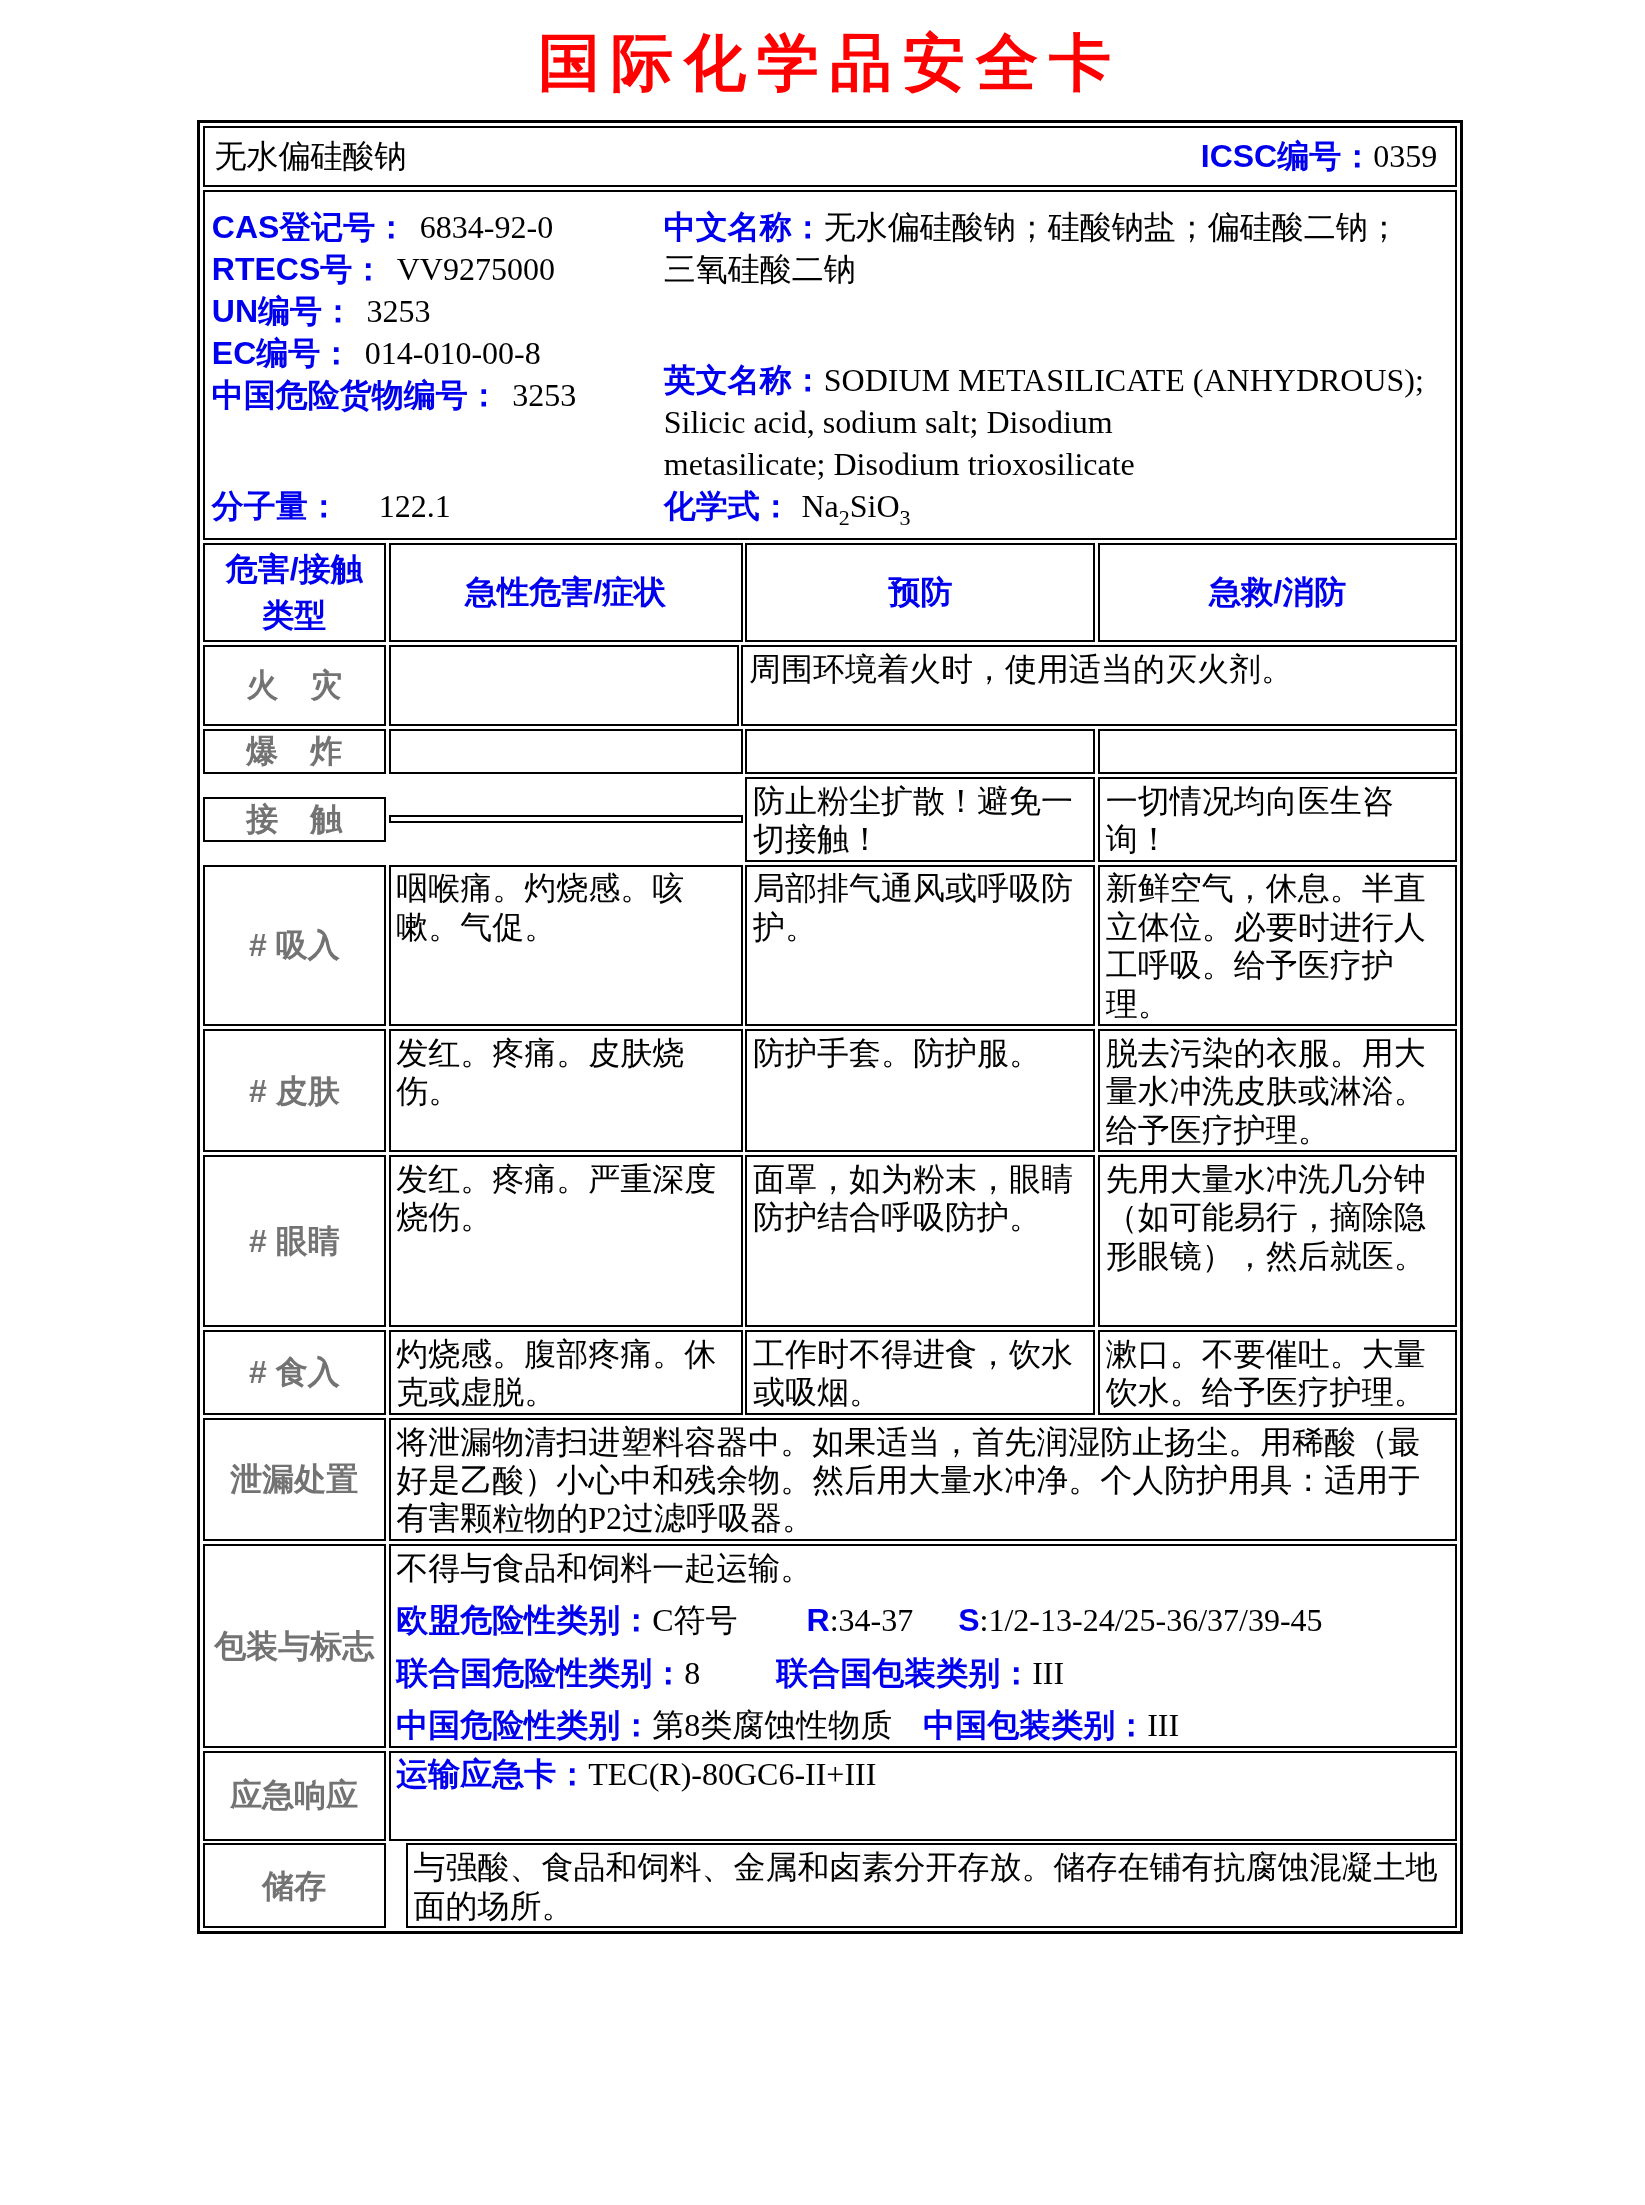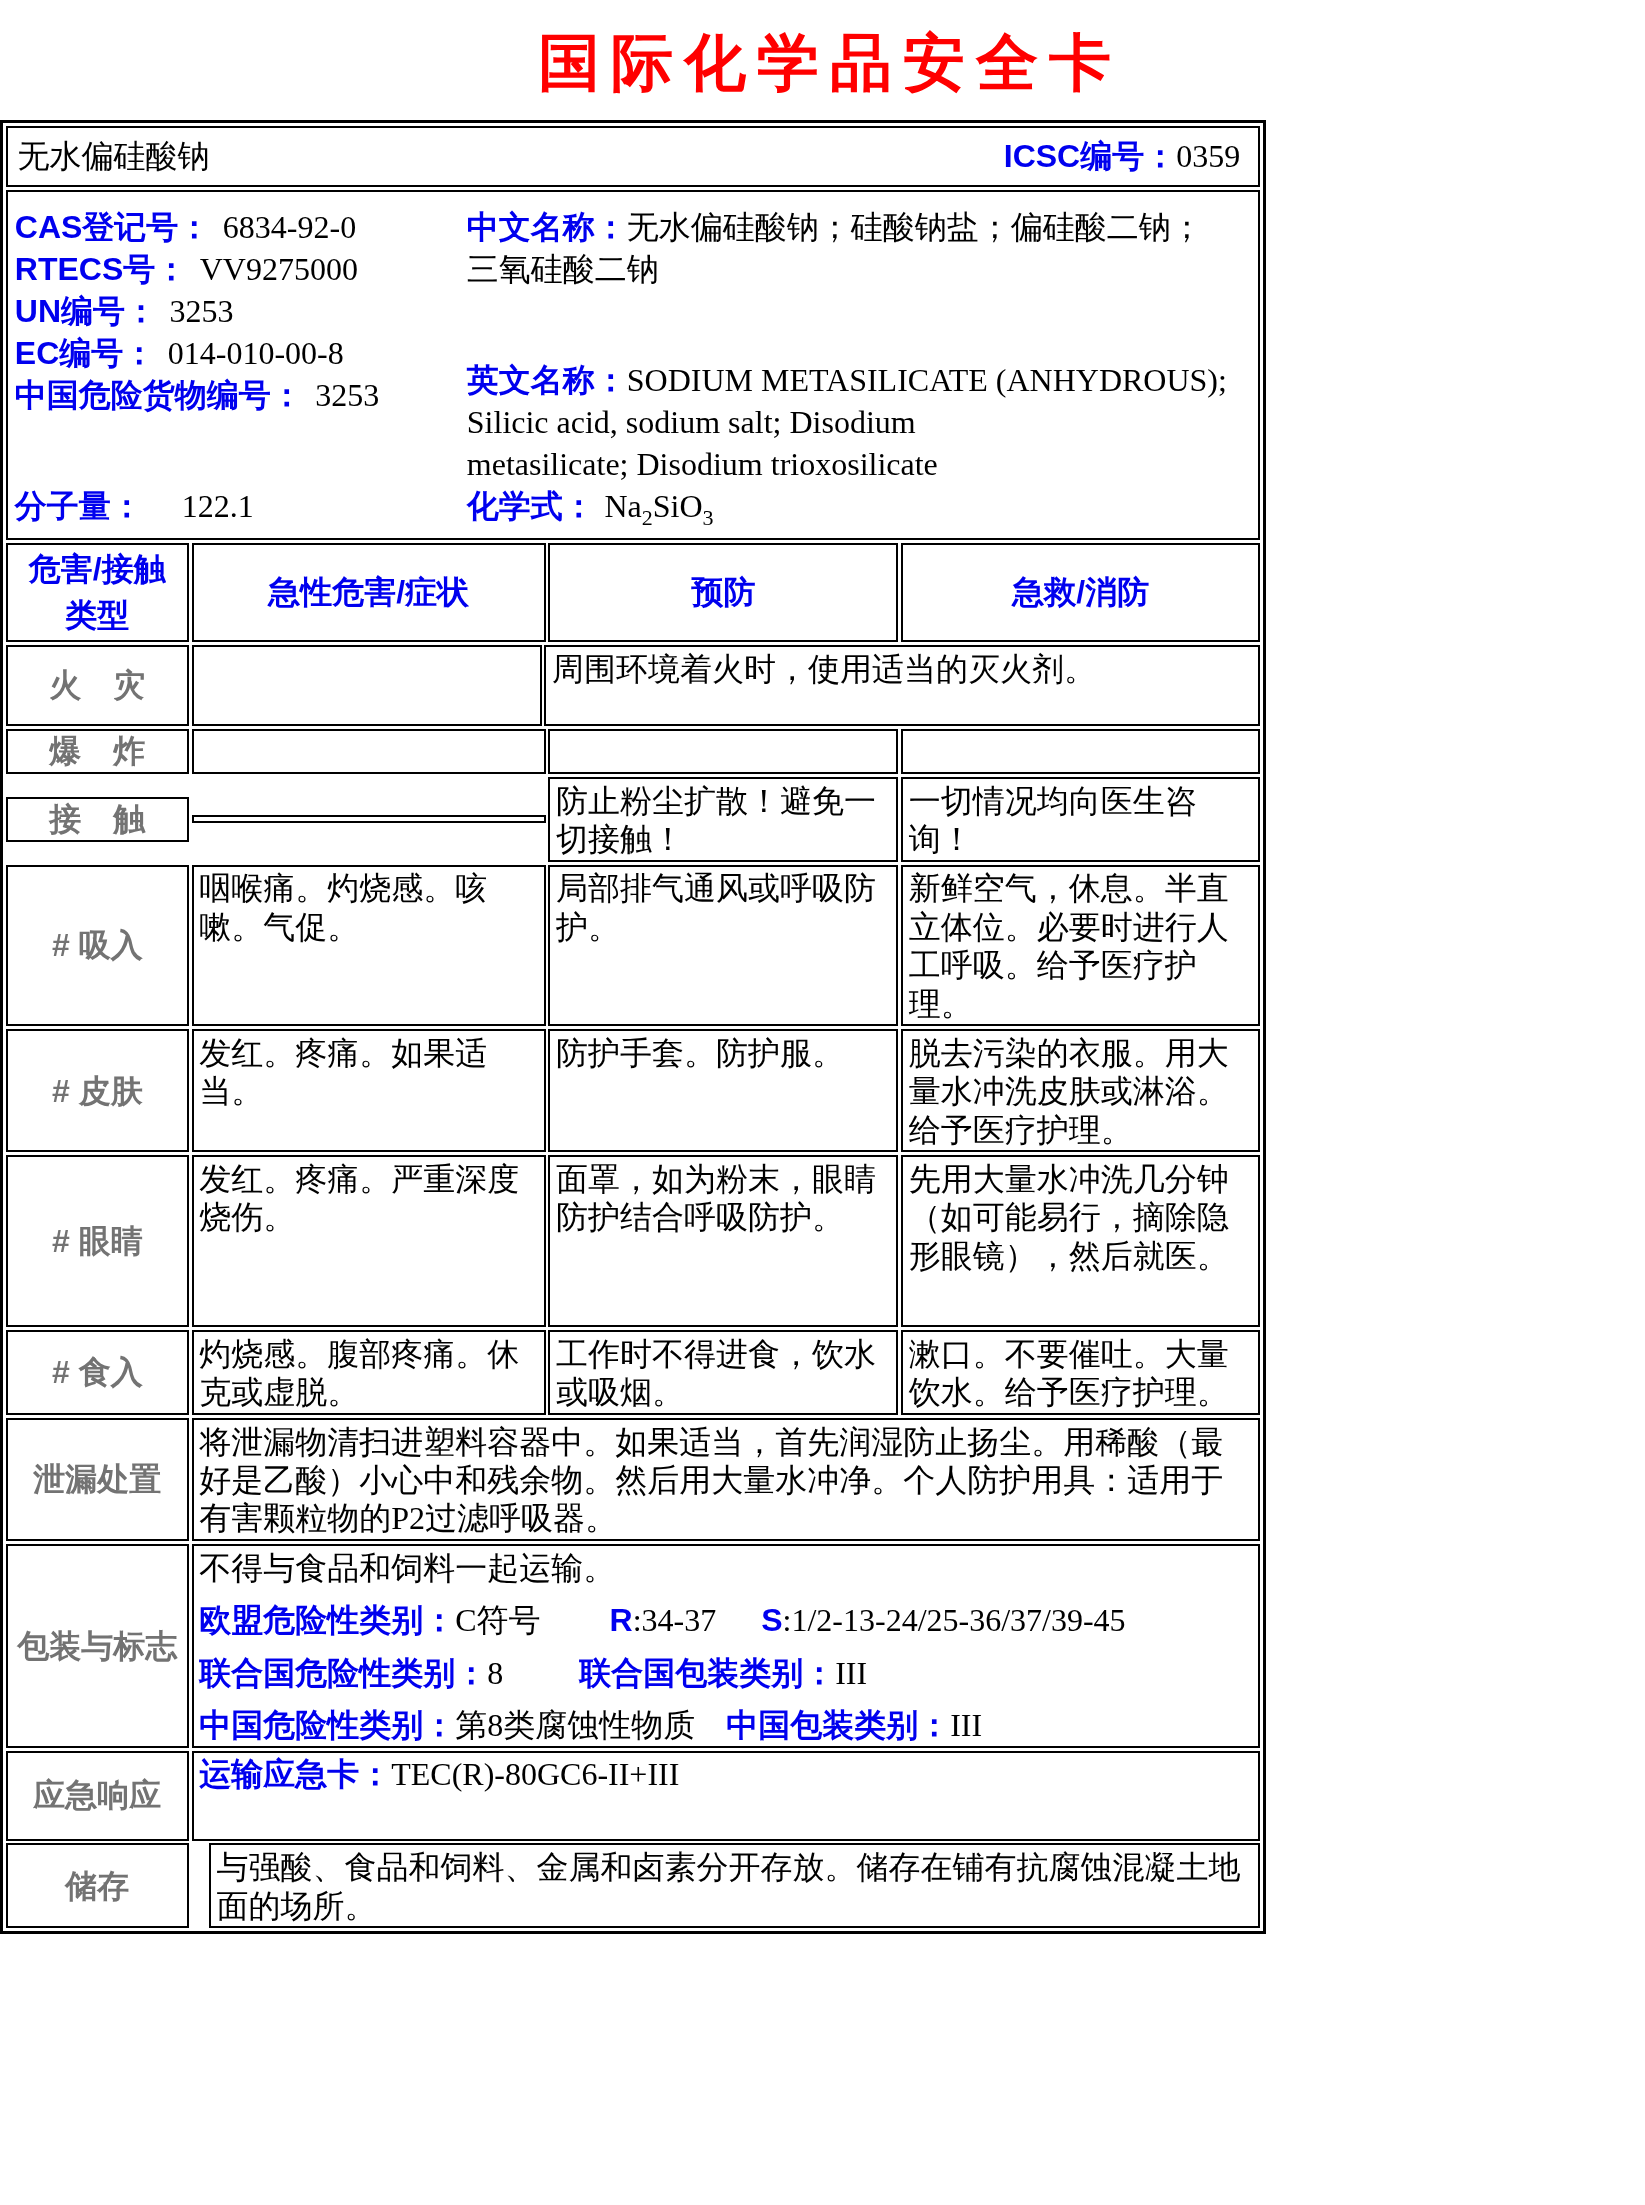--- a/index.html
+++ b/index.html
@@ -10,21 +10,21 @@
   }
   .title{
     width:1266px;margin:21px 0 15.3px 197px;
     text-align:center;
     font-family:"Liberation Serif","DejaVu Serif",serif;
     font-weight:bold;font-size:62px;letter-spacing:11px;
     color:#ff0000;
   }
   .card{
     box-sizing:border-box;
-    width:1266px;
+    width:1266px;margin-left:197px;
     border:3.5px solid #000;padding:2.8px;
     background:#fff;
   }
   .trow{display:flex;gap:2.8px;margin-top:2.8px;align-items:stretch;}
   .trow:first-child{margin-top:0;}
   .cell{
     box-sizing:border-box;border:2.1px solid #000;background:#fff;
     padding:1.4px 5.6px;line-height:1.2;
   }
   .c1{width:183px;flex:0 0 183px;}
@@ -164,21 +164,21 @@
 
   <div class="trow r-inh">
     <div class="cell c1 lbl"># 吸入</div>
     <div class="cell c2 body-txt">咽喉痛。灼烧感。咳嗽。气促。</div>
     <div class="cell c3 body-txt">局部排气通风或呼吸防护。</div>
     <div class="cell c4 body-txt">新鲜空气，休息。半直立体位。必要时进行人工呼吸。给予医疗护理。</div>
   </div>
 
   <div class="trow r-skin">
     <div class="cell c1 lbl"># 皮肤</div>
-    <div class="cell c2 body-txt">发红。疼痛。如果适当。</div>
+    <div class="cell c2 body-txt">发红。疼痛。皮肤烧伤。</div>
     <div class="cell c3 body-txt">防护手套。防护服。</div>
     <div class="cell c4 body-txt">脱去污染的衣服。用大量水冲洗皮肤或淋浴。给予医疗护理。</div>
   </div>
 
   <div class="trow r-eyes">
     <div class="cell c1 lbl"># 眼睛</div>
     <div class="cell c2 body-txt">发红。疼痛。严重深度烧伤。</div>
     <div class="cell c3 body-txt">面罩，如为粉末，眼睛防护结合呼吸防护。</div>
     <div class="cell c4 body-txt">先用大量水冲洗几分钟（如可能易行，摘除隐形眼镜），然后就医。</div>
   </div>

